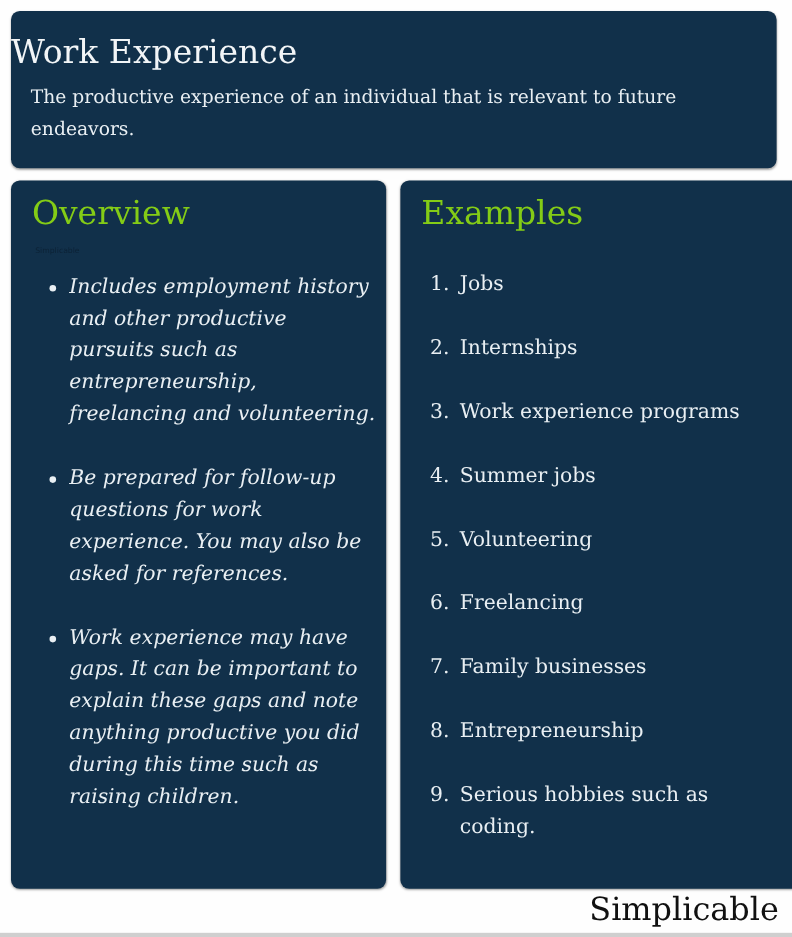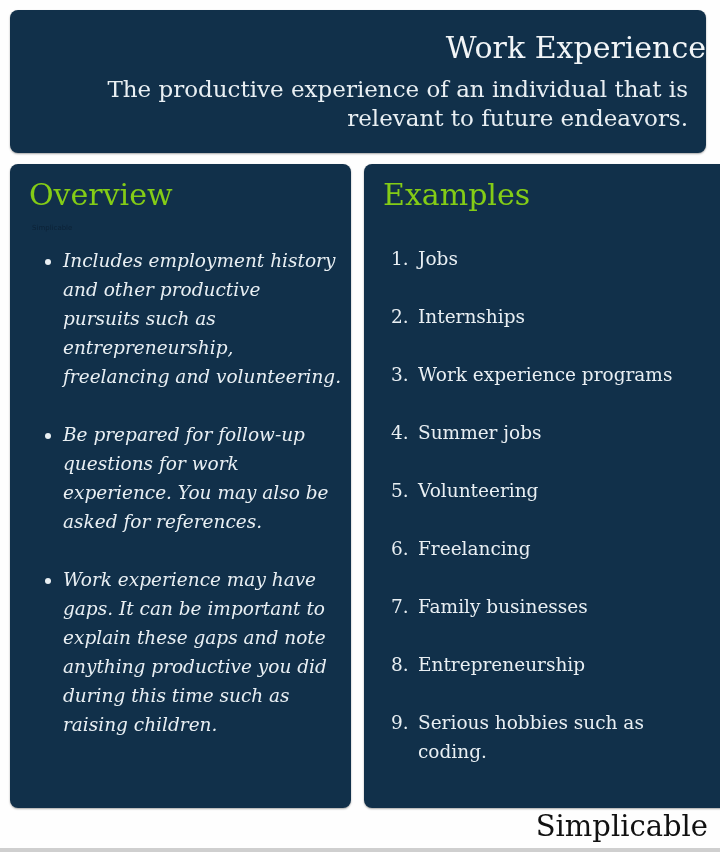--- a/index.html
+++ b/index.html
@@ -6,23 +6,23 @@
     body {
       width: 720px; height: 852px; position: relative; overflow: hidden;
       background: #fefefe;
       font-family: "DejaVu Serif", "Liberation Serif", serif;
     }
     .panel {
       position: absolute; background: #11304a; border-radius: 8px;
       box-shadow: 0 1px 2px rgba(0,0,0,0.35);
       color: #e9eff3;
     }
-    #top { left: 10px; top: 10px; width: 696px; height: 143px; text-align: right; }
+    #top { left: 10px; top: 10px; width: 696px; height: 143px; text-align: left; }
     #top .title { font-size: 30px; margin-top: 20px; line-height: 36px; color: #f2f5f7; }
-    #top .subtitle { font-size: 23px; line-height: 29px; margin: 9px 18px 0; }
+    #top .subtitle { font-size: 17px; line-height: 29px; margin: 9px 18px 0; }
     #overview { left: 10px; top: 164px; width: 341px; height: 644px; }
     #examples { left: 364px; top: 164px; width: 380px; height: 644px; }
     .ptitle { position: absolute; left: 19px; top: 12px; font-size: 30px; line-height: 38px; color: #84cc16; }
     #examples .ptitle { left: 19px; }
     .tiny { position: absolute; left: 22px; top: 60px; font-size: 7px; color: #0c2236; font-family: "DejaVu Sans", sans-serif; }
     ul.bullets { position: absolute; left: 0; top: 82px; margin: 0; padding: 0 0 0 53px; list-style: none; width: 280px; }
     ul.bullets li { position: relative; font-size: 18.5px; line-height: 29px; margin-bottom: 29px; font-style: italic; }
     ul.bullets li .dot { position: absolute; left: -18px; top: 13px; width: 6px; height: 6px; border-radius: 50%; background: #e9eff3; }
     ol.examples { position: absolute; left: 0; top: 80px; margin: 0; padding: 0; list-style: none; }
     ol.examples li { position: relative; font-size: 18.5px; line-height: 29px; margin-bottom: 29px; padding-left: 54px; width: 260px; }

